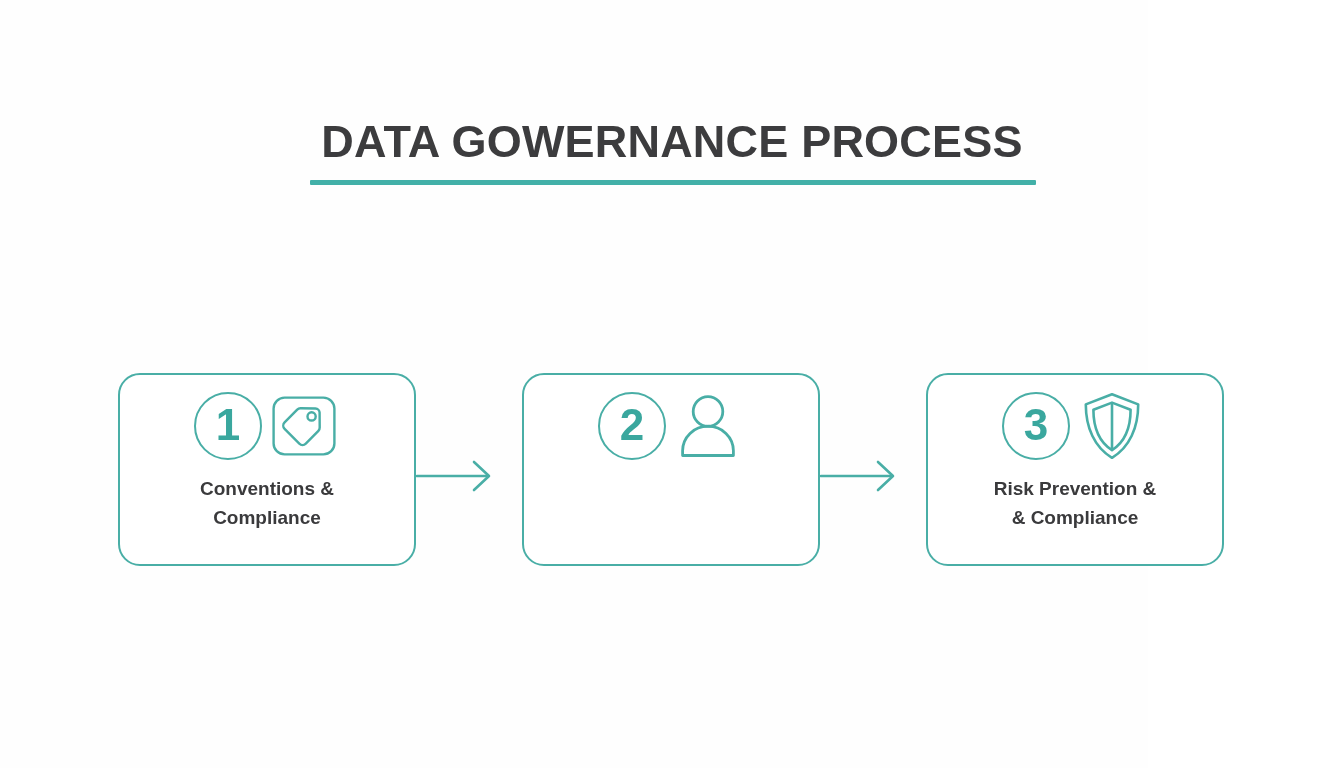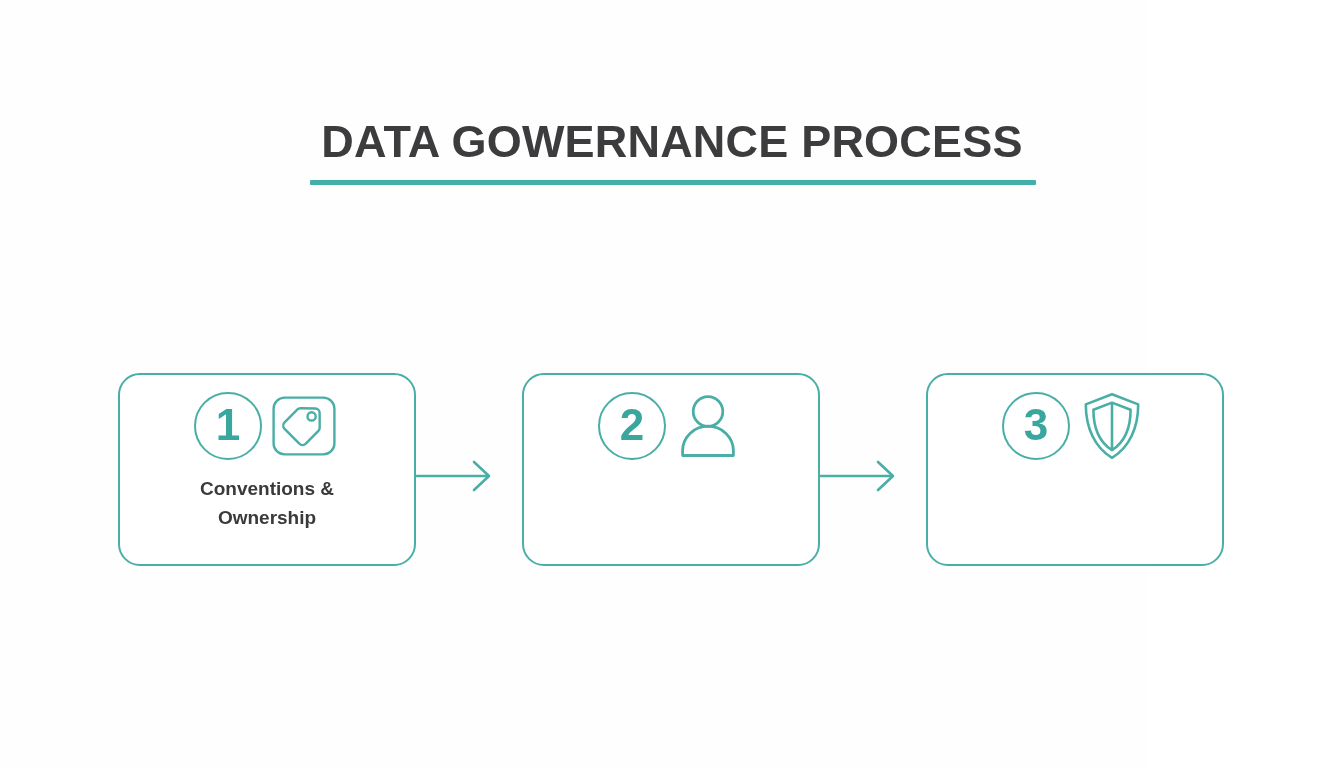--- a/index.html
+++ b/index.html
@@ -161,21 +161,21 @@
                      A4.6 4.6 0 0 0 13.6 33.9 L28.3 48.6
                      A4.6 4.6 0 0 0 34.8 48.6 L47.4 35.8
                      A4.5 4.5 0 0 0 48.7 32.5 L48.6 17.6
                      A4.2 4.2 0 0 0 44.5 13.5 Z"></path>
             <circle cx="40.6" cy="21.4" r="4.1"></circle>
           </svg>
         </div>
       </div>
       <div class="card-caption">
         <span class="line">Conventions &amp;</span>
-        <span class="line">Ownership</span>
+        <span class="line">Compliance</span>
       </div>
     </div>
 
     <div class="arrow arrow-1">
       <svg width="84" height="34" viewBox="0 0 84 34" fill="none" stroke="#49aea6" stroke-width="2.6" stroke-linecap="round" stroke-linejoin="round">
         <line x1="1" y1="17" x2="72" y2="17"></line>
         <polyline points="58,3 73,17 58,31"></polyline>
       </svg>
     </div>
 
@@ -208,16 +208,20 @@
         <div class="card-icon">
           <svg width="62" height="70" viewBox="0 0 62 70" fill="none" stroke="#49aea6" stroke-width="2.6" stroke-linecap="round" stroke-linejoin="round">
             <path d="M31 3.2 L57.2 13.4 C57.2 36.4 48.6 56.2 31 66.8
                      C13.4 56.2 4.8 36.4 4.8 13.4 Z"></path>
             <path d="M31 11.6 L49.6 18.8 C49.6 36.6 43.4 51.3 31 59.2
                      C18.6 51.3 12.4 36.6 12.4 18.8 Z"></path>
             <line x1="31" y1="13.6" x2="31" y2="57.6"></line>
           </svg>
         </div>
       </div>
+      <div class="card-caption">
+        <span class="line">Risk Prevention &amp;</span>
+        <span class="line">&amp; Compliance</span>
+      </div>
     </div>
 
   </div>
 </div>
 
 </body></html>

